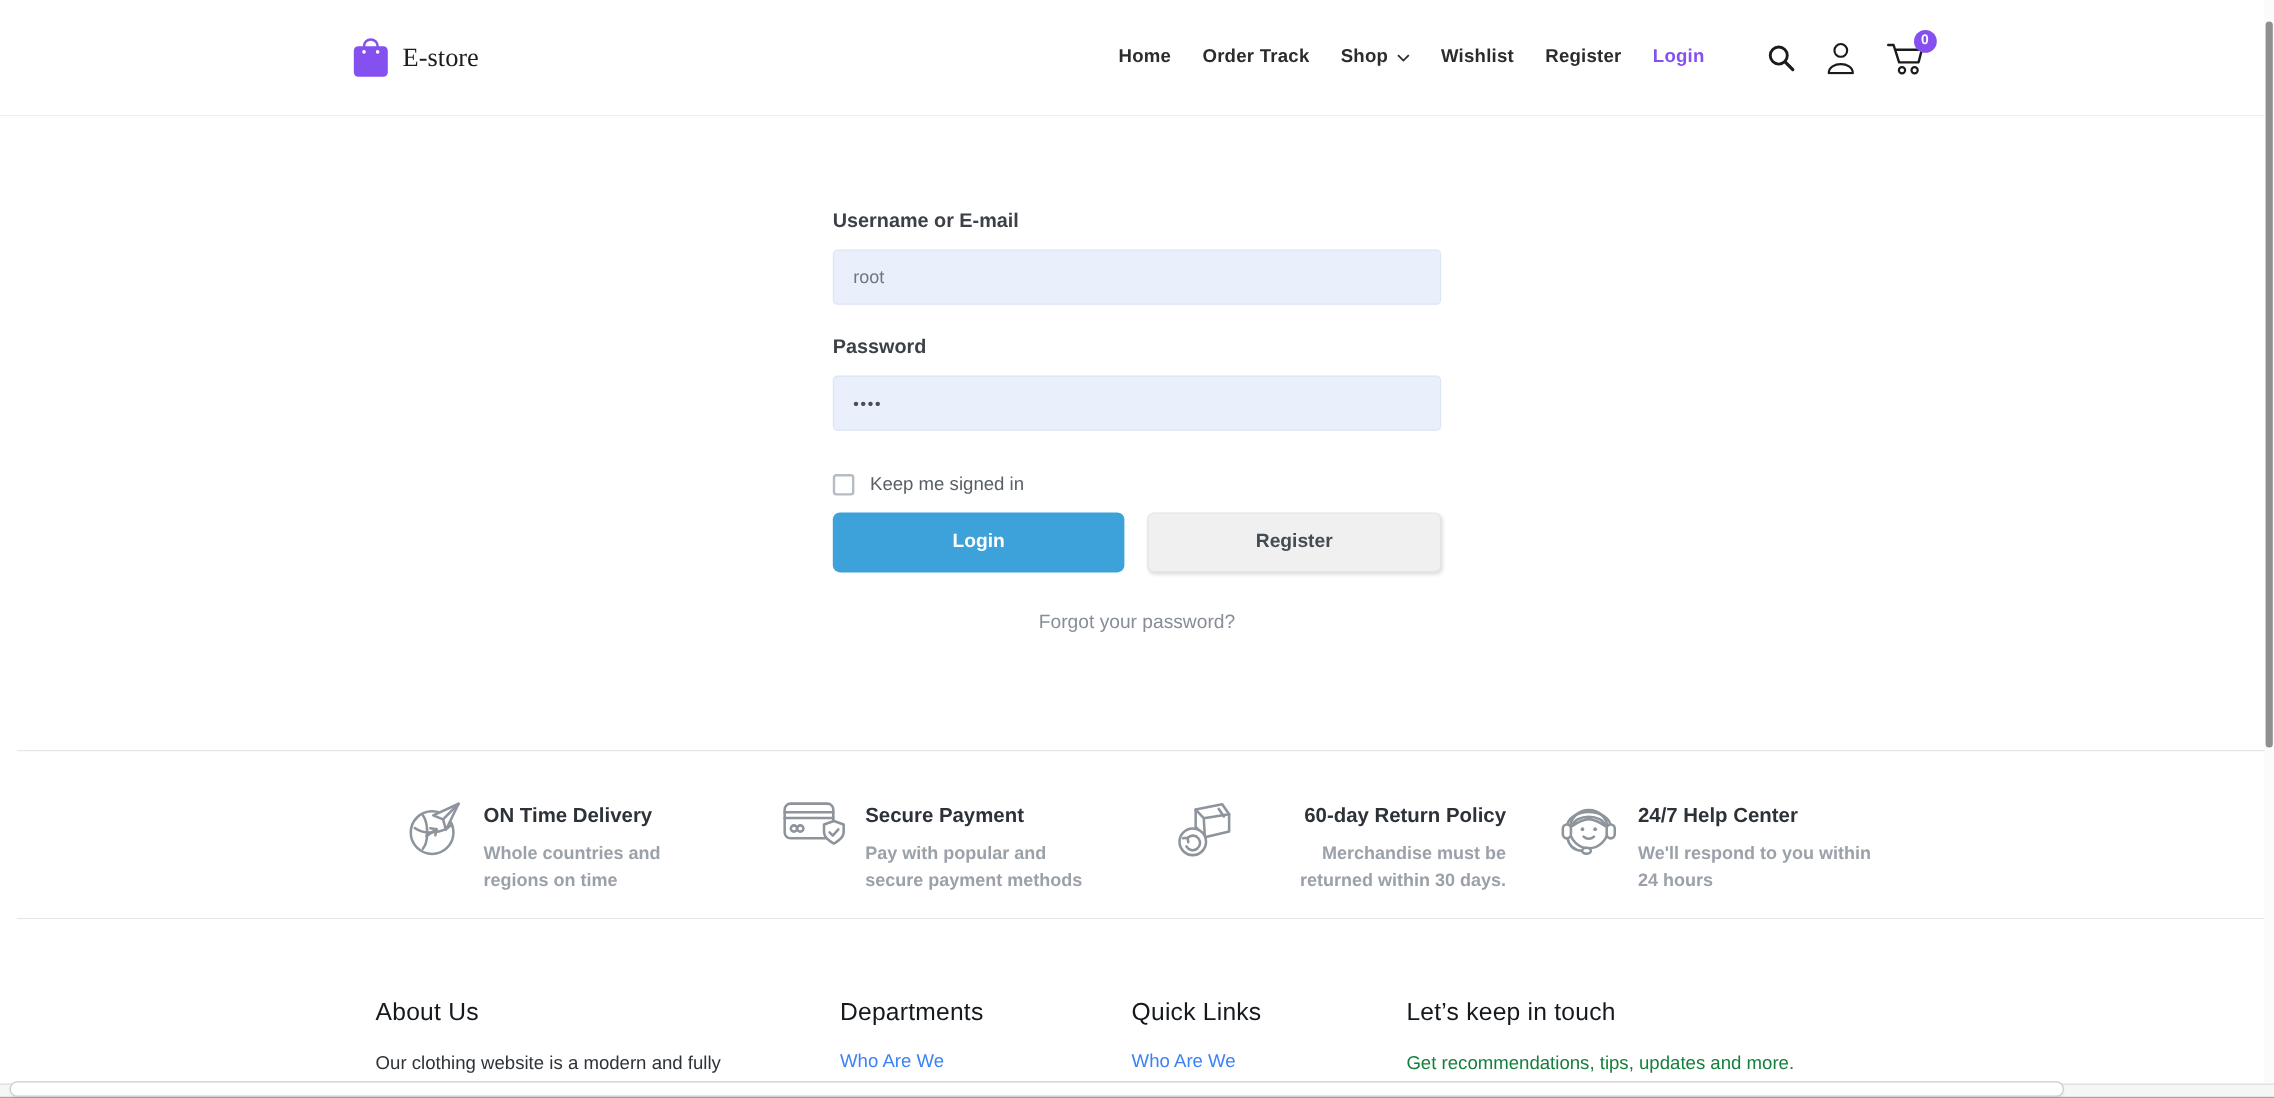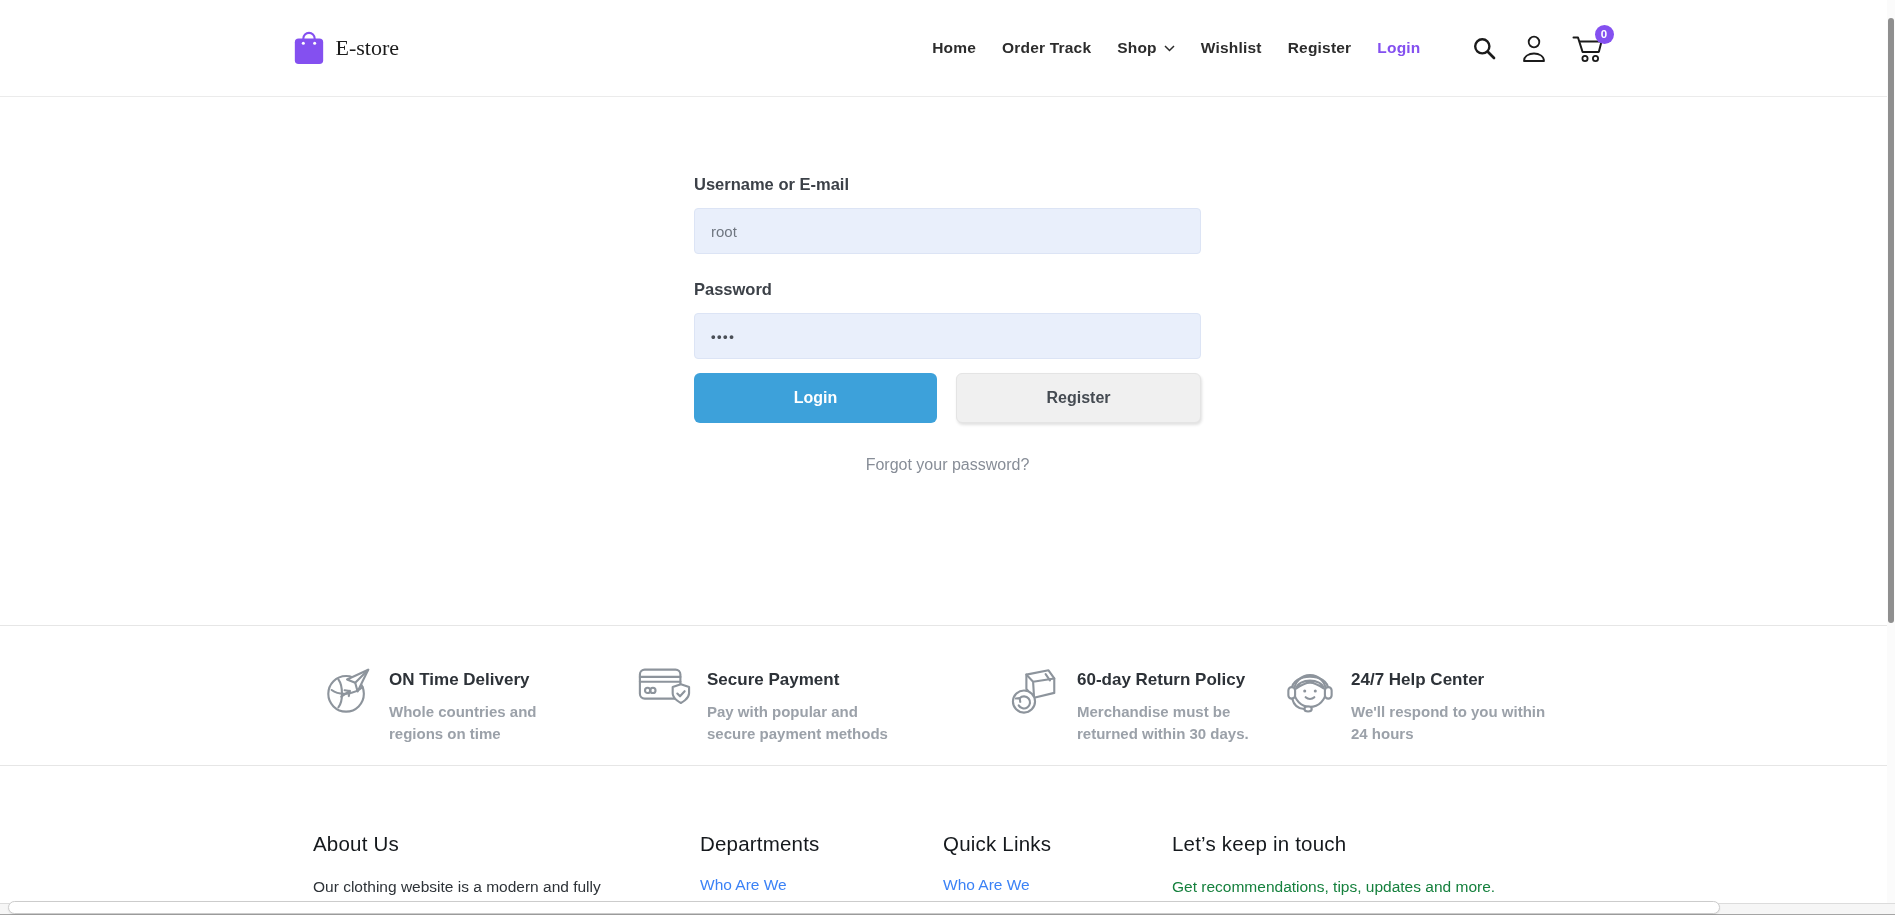--- a/index.html
+++ b/index.html
@@ -42,23 +42,23 @@
   .btn { flex:1; height:50px; border:none; border-radius:6px; font-size:16px;
          font-weight:600; cursor:pointer; font-family:"Liberation Sans", sans-serif; }
   .btn-login { background:#3da1da; color:#fff; }
   .btn-register { background:#f0f0f0; color:#454b52; border:1px solid #e4e4e4;
                   box-shadow:1px 2px 3px rgba(0,0,0,.12); }
   .forgot-row { margin-top:33px; text-align:center; }
   .forgot-row a { color:#878d97; font-size:16px; text-decoration:none; cursor:pointer; }
 
   
   .features { position:relative; height:141px; border-top:1px solid #e6e6e6;
-              border-bottom:1px solid #e6e6e6; background:#fff; }
+              border-bottom:1px solid #e6e6e6; background:#fff;margin-left:14px; }
   .feature { position:absolute; top:38px; display:flex; gap:16px; align-items:flex-start; }
-  .f1 { left:323px; } .f2 { left:637px; } .f3 { left:1011px; } .f4 { left:1285px; }
+  .f1 { left:323px; } .f2 { left:637px; } .f3 { left:967px;text-align:right; } .f4 { left:1285px; }
   .feature-title { font-size:17px; font-weight:700; color:#2d3238; margin-top:6px; }
   .feature-desc { margin-top:11px; font-size:15px; color:#9ba1a9; line-height:21.5px;font-weight:bold; }
   .fd1 { width:200px; } .fd2 { width:186px; } .fd3 { width:208px; } .fd4 { width:196px; }
 
   
   .footer { position:relative; height:137px; background:#fff; }
   .fcol { position:absolute; top:66px; }
   .fc1 { left:313px; width:320px; } .fc2 { left:700px; } .fc3 { left:943px; }
   .fc4 { left:1172px; width:370px; }
   .fheading { font-size:20.5px; font-weight:400; color:#15191d; letter-spacing:.2px; }
@@ -141,20 +141,24 @@
   </header>
 
   <main class="main">
     <form class="login-card">
       <label class="field-label">Username or E-mail</label>
       <input class="text-input" type="text" readonly="" value="root" style="">
 
       <label class="field-label field-gap">Password</label>
       <input class="text-input pw-input" type="text" readonly="" value="••••" style="">
 
+      <div class="remember-row">
+        <span class="checkbox"></span>
+        <span class="remember-label">Keep me signed in</span>
+      </div>
 
       <div class="btn-row">
         <button class="btn btn-login" type="button">Login</button>
         <button class="btn btn-register" type="button">Register</button>
       </div>
 
       <div class="forgot-row">
         <a>Forgot your password?</a>
       </div>
     </form>

